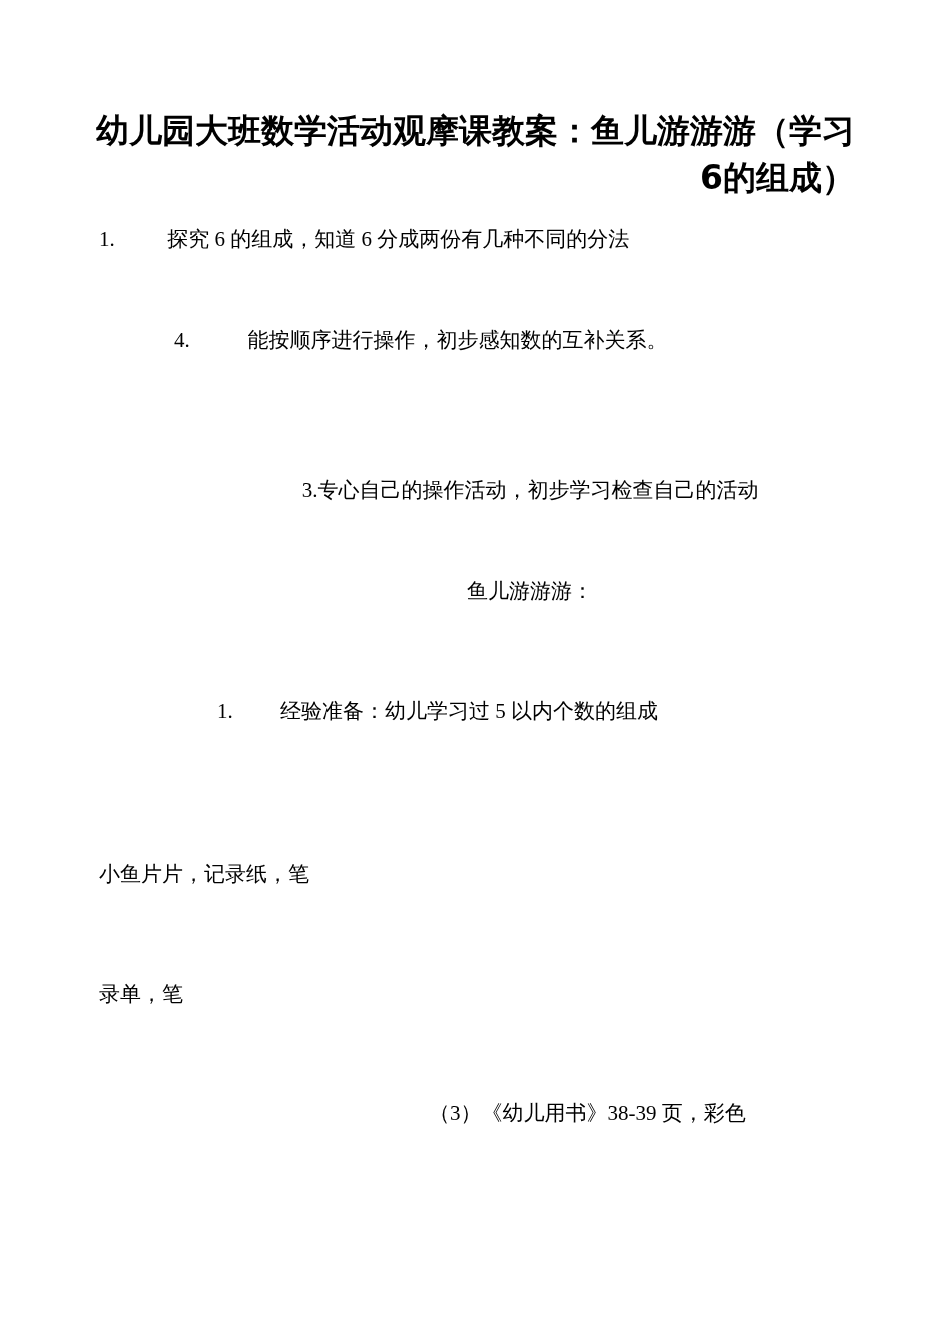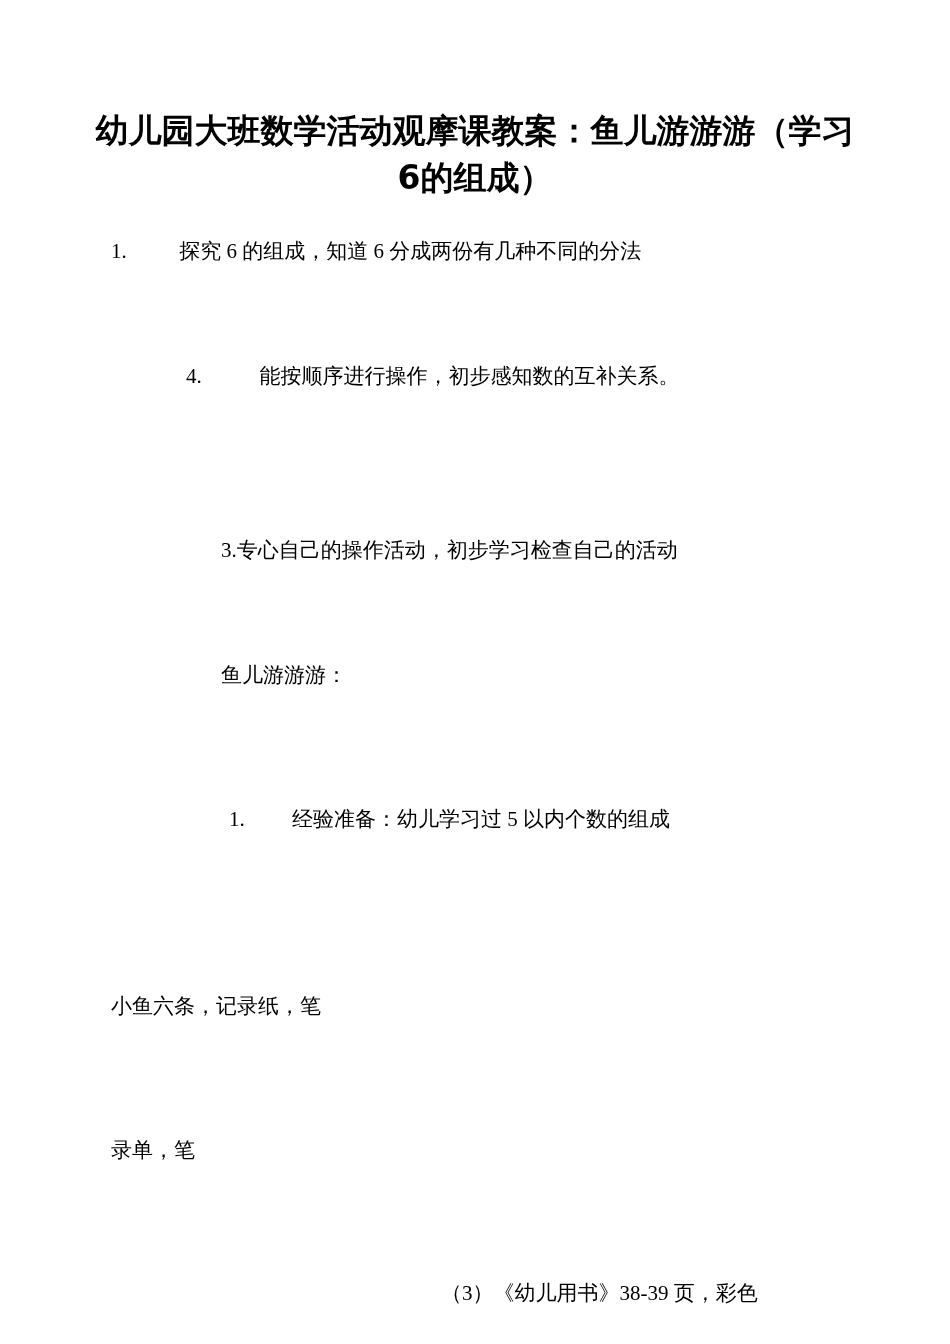--- a/index.html
+++ b/index.html
@@ -18,40 +18,40 @@
   .page {
     width: 950px;
     height: 1344px;
     box-sizing: border-box;
     padding: 0 95px;
     position: relative;
   }
   .doc-title {
     margin: 0;
     padding-top: 108px;
-    text-align: center;
+    text-align: right;
     font-family: "DejaVu Sans", "Liberation Sans", sans-serif;
     font-weight: bold;
     font-size: 33px;
     line-height: 1.42;
     letter-spacing: 0px;
   }
   .body-line {
     font-size: 21px;
     line-height: 1.5;
-    margin: 16px;
+    margin: 4px;
     white-space: pre-wrap;
     word-break: break-all;
   }
   .gap-sm { height: 18px; }
   .gap-md { height: 48px; }
   .gap-lg { height: 62px; }
   .indent-1 { padding-left: 0px; }
   .indent-2 { padding-left: 75px; }
-  .indent-3 { padding-left: 110px; }
+  .indent-3 { padding-left: 110px; text-align: center; }
   .indent-4 { padding-left: 118px; }
   .indent-6 { padding-left: 320px; }
   .indent-7 { padding-left: 330px; }
   .indent-8 { padding-left: 0px; }
 </style>
 </head>
 <body>
 
 <div class="page">
 
@@ -70,21 +70,21 @@
   <div class="gap-lg"></div>
   <p class="body-line indent-3">鱼儿游游游：</p>
 
   <div class="gap-lg"></div>
   <div class="gap-sm"></div>
   <p class="body-line indent-4">1.	    经验准备：幼儿学习过 5 以内个数的组成</p>
 
   <div class="gap-lg"></div>
 
   <div class="gap-lg"></div>
-  <p class="body-line indent-8">小鱼六条，记录纸，笔</p>
+  <p class="body-line indent-8">小鱼片片，记录纸，笔</p>
 
   <div class="gap-lg"></div>
   <div class="gap-sm"></div>
   <p class="body-line indent-8">录单，笔</p>
 
   <div class="gap-lg"></div>
   <div class="gap-sm"></div>
   <p class="body-line indent-7">（3）《幼儿用书》38-39 页，彩色</p>
 
 </div>

